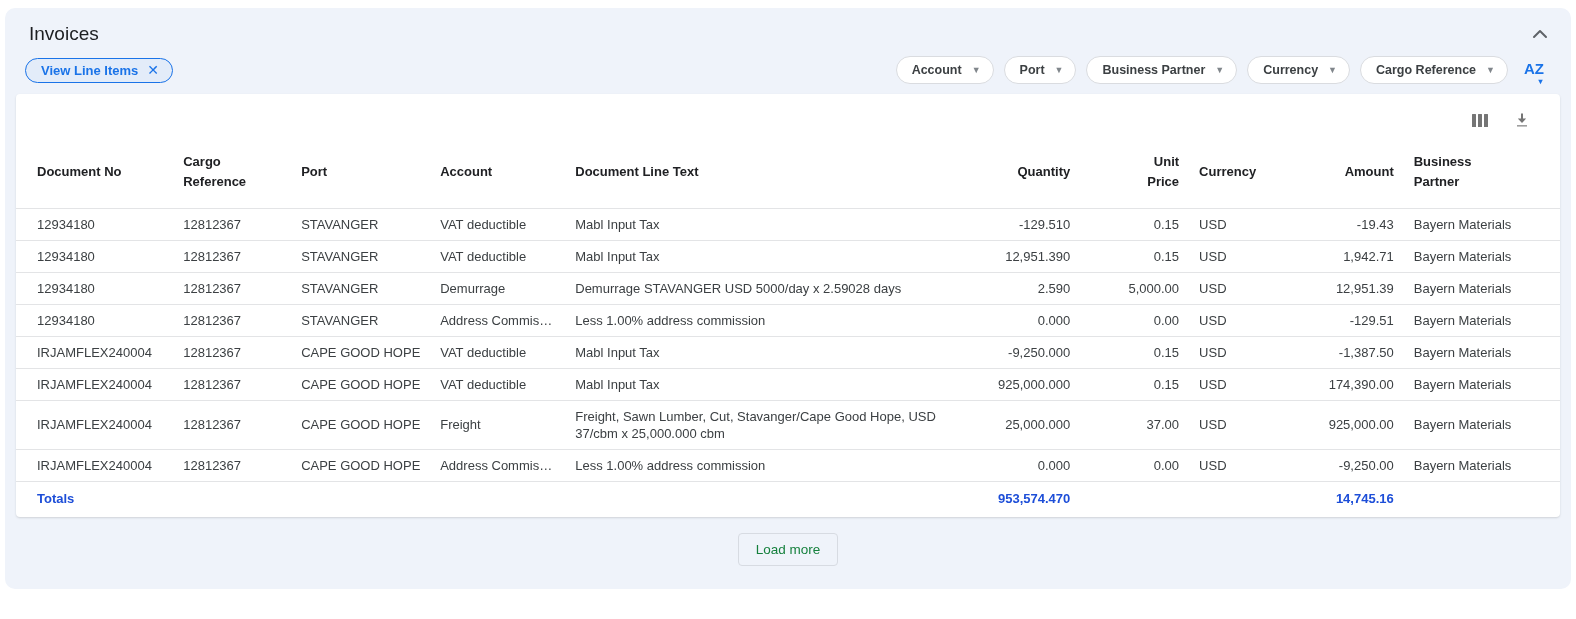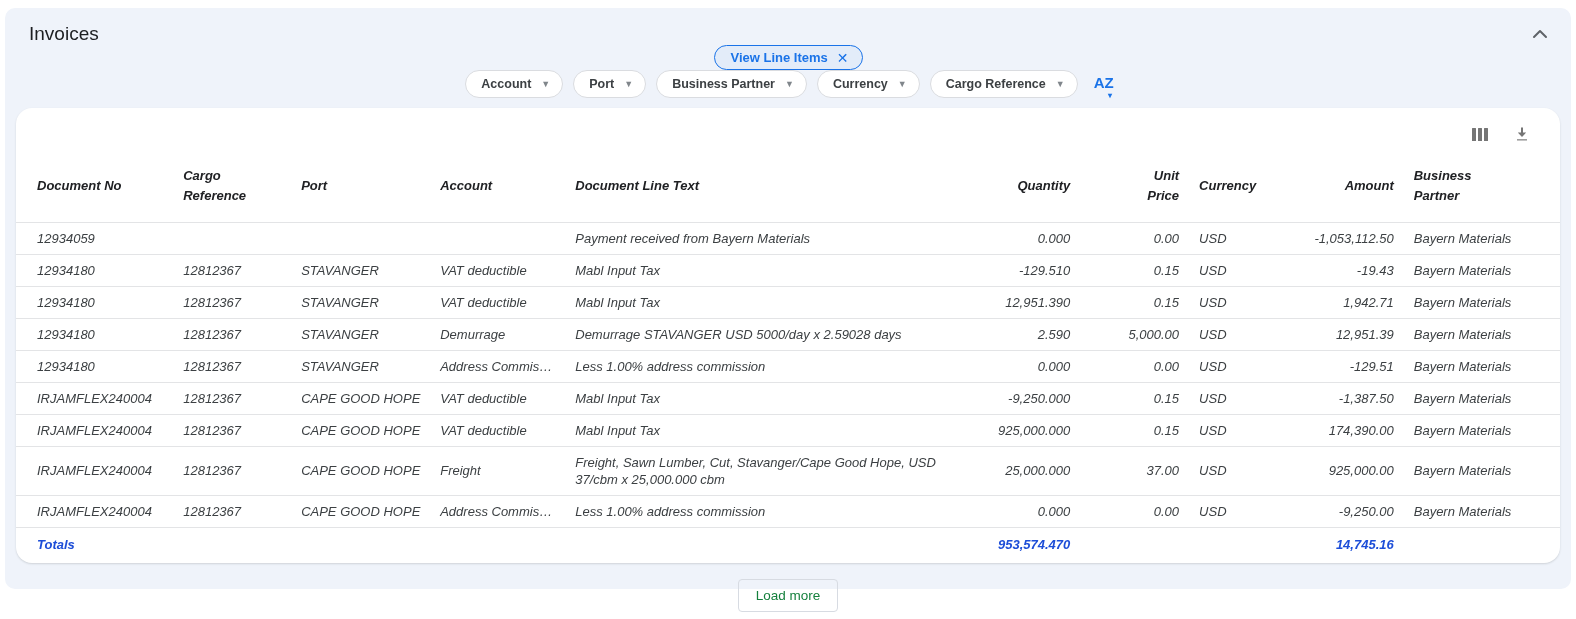--- a/index.html
+++ b/index.html
@@ -19,21 +19,21 @@
   
   .panel-header {
     display: flex; justify-content: space-between; align-items: center;
     padding: 15px 10px 0 13px;
   }
   .panel-title { font-size: 19px; color: #1c1e21; }
   .collapse-btn { background: none; border: none; cursor: pointer; padding: 2px; display: flex; }
   
   .toolbar {
     display: flex; justify-content: space-between; align-items: center;
-    padding: 0 8px 0 9px; flex-direction: column;
+    margin-top: 11px; padding: 0 8px 0 9px;
   }
   .chip {
     display: inline-flex; align-items: center; gap: 9px;
     border: 1.5px solid #1a73e8; color: #1a73e8;
     border-radius: 16px; padding: 4px 13px 4px 15px;
     font-weight: 700; font-size: 13px;
     background: rgba(26,115,232,0.05); cursor: pointer;
   }
   .chip-x { font-size: 14px; font-weight: 700; line-height: 1; cursor: pointer; }
   .filters { display: flex; align-items: center; }
@@ -48,23 +48,23 @@
     position: relative; margin-left: 16px; margin-right: 4px;
     color: #1a73e8; font-weight: 700; font-size: 15px; cursor: pointer;
     background: none; border: none; padding: 0 4px 4px 0; text-align: center;
   }
   .az::after {
     content: "▾"; position: absolute; font-size: 8px;
     left: 60%; bottom: -5px; color: #1a73e8;
   }
   
   .card {
-    margin-top: 10px; background: #ffffff; border-radius: 16px;
+    margin-top: 10px; background: #ffffff; border-radius: 4px;
     box-shadow: 0 1px 2px rgba(60,64,67,0.18);
-    padding-top: 12px; overflow: hidden; font-style: italic;
+    padding-top: 12px; overflow: hidden;
   }
   .card-icons {
     display: flex; justify-content: flex-end; align-items: center;
     gap: 26px; padding: 4px 30px 0 0; height: 20px;
   }
   .cols-icon { display: flex; gap: 2px; cursor: pointer; }
   .cols-icon i { display: block; width: 4px; height: 13px; background: #757575; border-radius: 0.5px; }
   .dl-icon { cursor: pointer; display: flex; }
   table {
     width: 100%; border-collapse: collapse; table-layout: fixed;
@@ -179,32 +179,20 @@
           <th><span class="th-wrap">Account</span></th>
           <th><span class="th-wrap">Document Line Text</span></th>
           <th class="num"><span class="th-wrap">Quantity</span></th>
           <th class="num hw-unit"><span class="th-wrap">Unit Price</span></th>
           <th><span class="th-wrap">Currency</span></th>
           <th class="num"><span class="th-wrap">Amount</span></th>
           <th class="hw-bp"><span class="th-wrap">Business Partner</span></th>
         </tr>
       </thead>
       <tbody>
-  <tr>
-    <td>12934059</td>
-    <td></td>
-    <td></td>
-    <td></td>
-    <td class="col-linetext">Payment received from Bayern Materials</td>
-    <td class="num">0.000</td>
-    <td class="num">0.00</td>
-    <td>USD</td>
-    <td class="num">-1,053,112.50</td>
-    <td>Bayern Materials</td>
-  </tr>
 
   <tr>
     <td>12934180</td>
     <td>12812367</td>
     <td>STAVANGER</td>
     <td>VAT deductible</td>
     <td class="col-linetext">Mabl Input Tax</td>
     <td class="num">-129.510</td>
     <td class="num">0.15</td>
     <td>USD</td>

